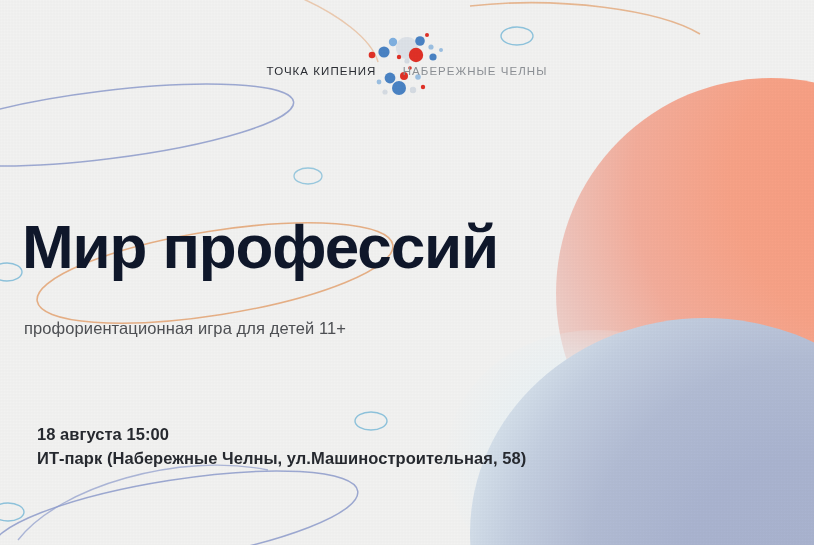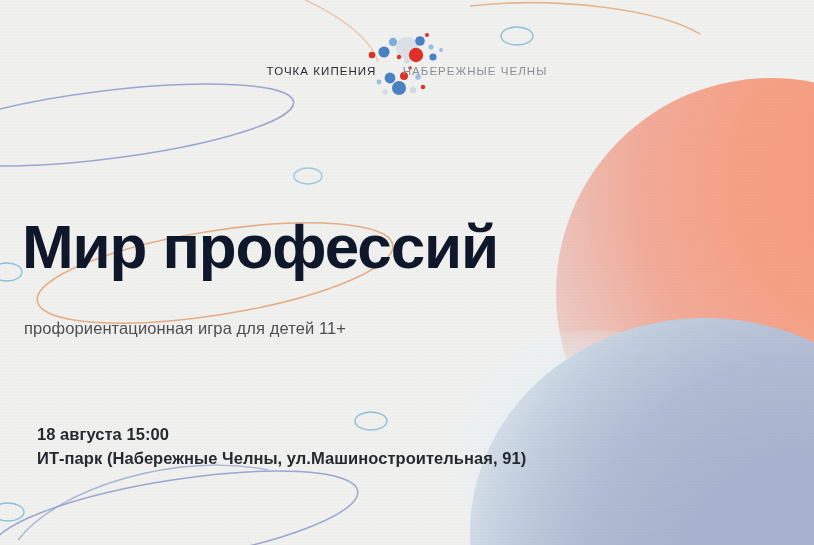--- a/index.html
+++ b/index.html
@@ -247,17 +247,17 @@
   </div>
 
   <h1 id="headline">
     <span class="line">Мир профессий</span>
   </h1>
 
   <div id="subtitle">профориентационная игра для детей 11+</div>
 
   <div id="info">
     <span class="datetime">18 августа 15:00</span>
-    <span class="venue">ИТ-парк (Набережные Челны, ул.Машиностроительная, 91)</span>
+    <span class="venue">ИТ-парк (Набережные Челны, ул.Машиностроительная, 58)</span>
   </div>
 
   <div id="grain"></div>
 </div>
 
 </body></html>

